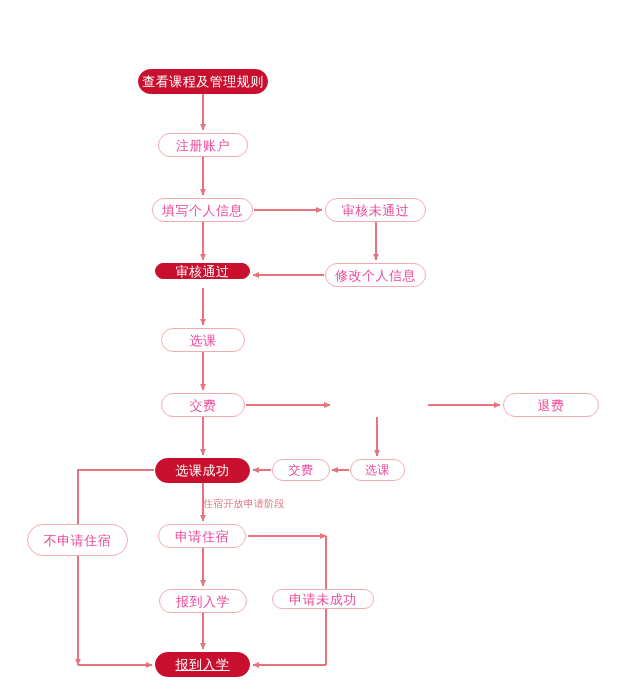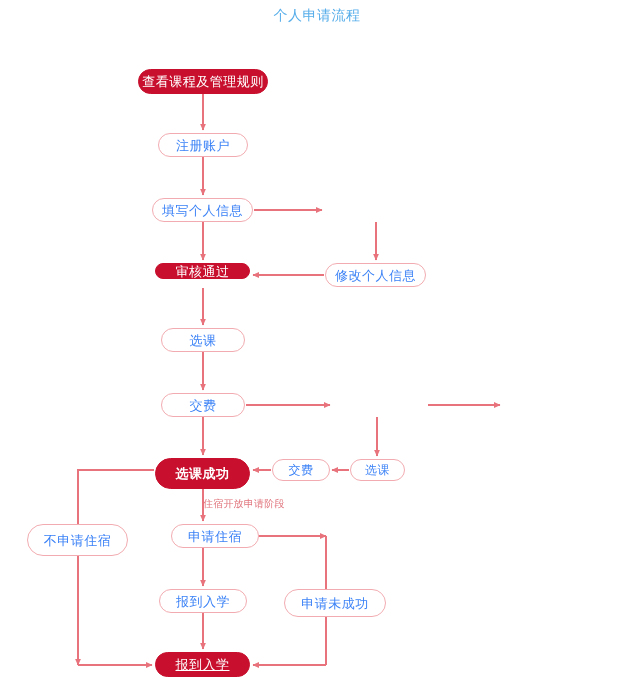--- a/index.html
+++ b/index.html
@@ -59,39 +59,38 @@
     letter-spacing: 0.5px;
   }
   .node.solid {
     background: #c8102e;
     color: #ffffff;
     border: 1px solid #c8102e;
     font-weight: 400;
   }
   .node.outline {
     background: #ffffff;
-    color: #3b82f6;
+    color: #ec4899;
     border: 1px solid #f2acb1;
   }
 
   .edge-label {
     position: absolute;
     font-size: 10px;
     color: #e0747c;
     white-space: nowrap;
     line-height: 1;
     letter-spacing: 0.2px;
   }
 </style>
 </head>
 <body>
 
 <div id="chart">
 
-  <div class="title">个人申请流程</div>
 
   <svg id="wires" viewBox="0 0 634 700" width="634" height="700" xmlns="http://www.w3.org/2000/svg">
     <defs>
       <marker id="ar-r" markerWidth="7" markerHeight="7" refX="6" refY="3.5" orient="auto" markerUnits="userSpaceOnUse">
         <path d="M0,0.6 L6.5,3.5 L0,6.4 z" fill="#e8737c"></path>
       </marker>
       <marker id="ar-l" markerWidth="7" markerHeight="7" refX="6" refY="3.5" orient="auto" markerUnits="userSpaceOnUse">
         <path d="M0,0.6 L6.5,3.5 L0,6.4 z" fill="#e8737c"></path>
       </marker>
       <marker id="ar-d" markerWidth="7" markerHeight="7" refX="6" refY="3.5" orient="auto" markerUnits="userSpaceOnUse">
@@ -142,28 +141,30 @@
       <path d="M326,665 L253,665" marker-end="url(#ar-l)"></path>
 
       <path d="M203,613 L203,649" marker-end="url(#ar-d)"></path>
 
     </g>
   </svg>
 
   <div class="node solid" style="left:138px; top:69px;  width:130px; height:25px;">查看课程及管理规则</div>
   <div class="node outline" style="left:158px; top:133px; width:90px;  height:24px;">注册账户</div>
   <div class="node outline" style="left:152px; top:198px; width:101px; height:24px;">填写个人信息</div>
+  <div class="node outline" style="left:325px; top:198px; width:101px; height:24px;">审核未通过</div>
   <div class="node solid" style="left:155px; top:263px; width:95px;  height:16px;">审核通过</div>
   <div class="node outline" style="left:325px; top:263px; width:101px; height:24px;">修改个人信息</div>
   <div class="node outline" style="left:161px; top:328px; width:84px;  height:24px;">选课</div>
   <div class="node outline" style="left:161px; top:393px; width:84px;  height:24px;">交费</div>
-  <div class="node solid" style="left:155px; top:458px; width:95px;  height:31px;font-weight:bold;">选课成功</div>
+  <div class="node outline" style="left:503px; top:393px; width:96px;  height:24px;">退费</div>
+  <div class="node solid" style="left:155px; top:458px; width:95px;  height:25px;">选课成功</div>
   <div class="node outline" style="left:272px; top:459px; width:58px;  height:22px; font-size:12px;">交费</div>
   <div class="node outline" style="left:350px; top:459px; width:55px;  height:22px; font-size:12px;">选课</div>
   <div class="node outline" style="left:27px;  top:524px; width:101px; height:32px;">不申请住宿</div>
-  <div class="node outline" style="left:171px; top:524px; width:88px;  height:24px;">申请住宿</div>
+  <div class="node outline" style="left:158px; top:524px; width:88px;  height:24px;">申请住宿</div>
   <div class="node outline" style="left:159px; top:589px; width:88px;  height:24px;">报到入学</div>
-  <div class="node outline" style="left:284px; top:589px; width:102px; height:28px;">申请未成功</div>
+  <div class="node outline" style="left:272px; top:589px; width:102px; height:20px;">申请未成功</div>
   <div class="node solid" style="left:155px; top:652px; width:95px;  height:25px;text-decoration:underline;">报到入学</div>
 
   <div class="edge-label" style="left:203px; top:499px;">住宿开放申请阶段</div>
 
 </div>
 
 </body></html>

